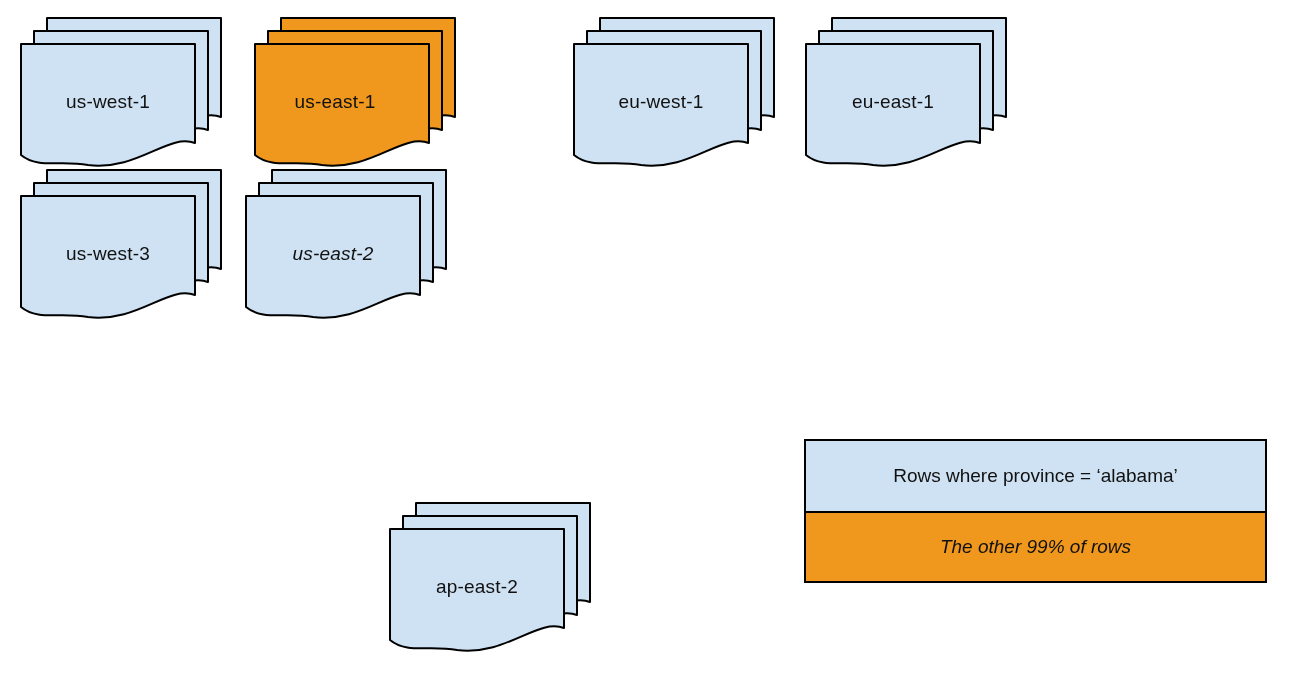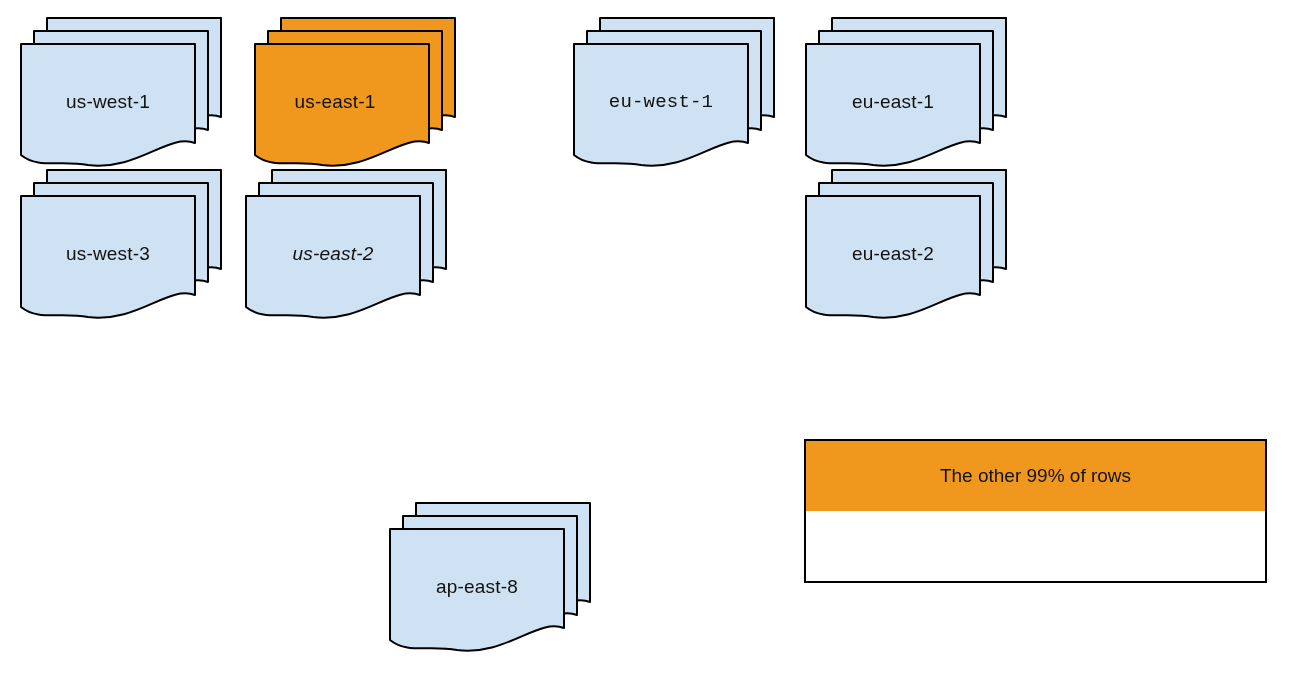--- a/index.html
+++ b/index.html
@@ -42,21 +42,21 @@
     display:flex;
     align-items:center;
     justify-content:center;
     font-size:19px;
     letter-spacing:0.2px;
     white-space:nowrap;
   }
   
   .s-usw1{left:20px;  top:17px;}
   .s-use1{left:247px; top:17px;padding-left:7px;}
-  .s-euw1{left:573px; top:17px;font-family:Liberation Mono, monospace;}
+  .s-euw1{left:573px; top:17px;}
   .s-eue1{left:805px; top:17px;}
   .s-usw2{left:20px;  top:169px;}
   .s-use2{left:245px; top:169px;font-style:italic;}
   .s-euw2{left:573px; top:169px;}
   .s-eue2{left:805px; top:169px;}
   .s-ape1{left:402px; top:351px;}
   .s-ape2{left:389px; top:502px;}
   
   .legend{
     position:absolute;
@@ -66,21 +66,21 @@
   }
   .legend-row{
     height:50%;
     display:flex;
     align-items:center;
     justify-content:center;
     background:var(--doc-fill);
     font-size:19px;
     white-space:nowrap;
   }
-  .legend-row + .legend-row{border-top:2px solid var(--stroke);}
+  .legend-row + .legend-row{border-top:2px solid var(--stroke);font-style:italic;}
   .legend-row.highlighted{background:var(--highlight-fill);}
 </style>
 </head>
 <body>
 
 <svg width="0" height="0" style="position:absolute" aria-hidden="true">
   <defs>
     <path id="doc-shape" d="M1 1 L175 1 L175 100 C148 90 118 128 68 122 C40 117 18 126 1 112 Z"></path>
   </defs>
 </svg>
@@ -135,38 +135,33 @@
   <div class="stack s-use2">
     <svg viewBox="0 0 206 156">
       <use href="#doc-shape" x="26" y="0"></use>
       <use href="#doc-shape" x="13" y="13"></use>
       <use href="#doc-shape" x="0" y="26"></use>
     </svg>
     <div class="doc-label">us-east-2</div>
   </div>
 
 
-  <div class="stack s-eue2">
-    <svg viewBox="0 0 206 156">
-      <use href="#doc-shape" x="26" y="0"></use>
-      <use href="#doc-shape" x="13" y="13"></use>
-      <use href="#doc-shape" x="0" y="26"></use>
-    </svg>
-    <div class="doc-label">eu-east-2</div>
-  </div>
 
 
   <div class="stack s-ape2">
     <svg viewBox="0 0 206 156">
       <use href="#doc-shape" x="26" y="0"></use>
       <use href="#doc-shape" x="13" y="13"></use>
       <use href="#doc-shape" x="0" y="26"></use>
     </svg>
-    <div class="doc-label">ap-east-8</div>
+    <div class="doc-label">ap-east-2</div>
   </div>
 
   <div class="legend">
+    <div class="legend-row">
+      <span>Rows where province = ‘alabama’</span>
+    </div>
     <div class="legend-row highlighted">
       <span>The other 99% of rows</span>
     </div>
   </div>
 
 </div>
 
 </body></html>

